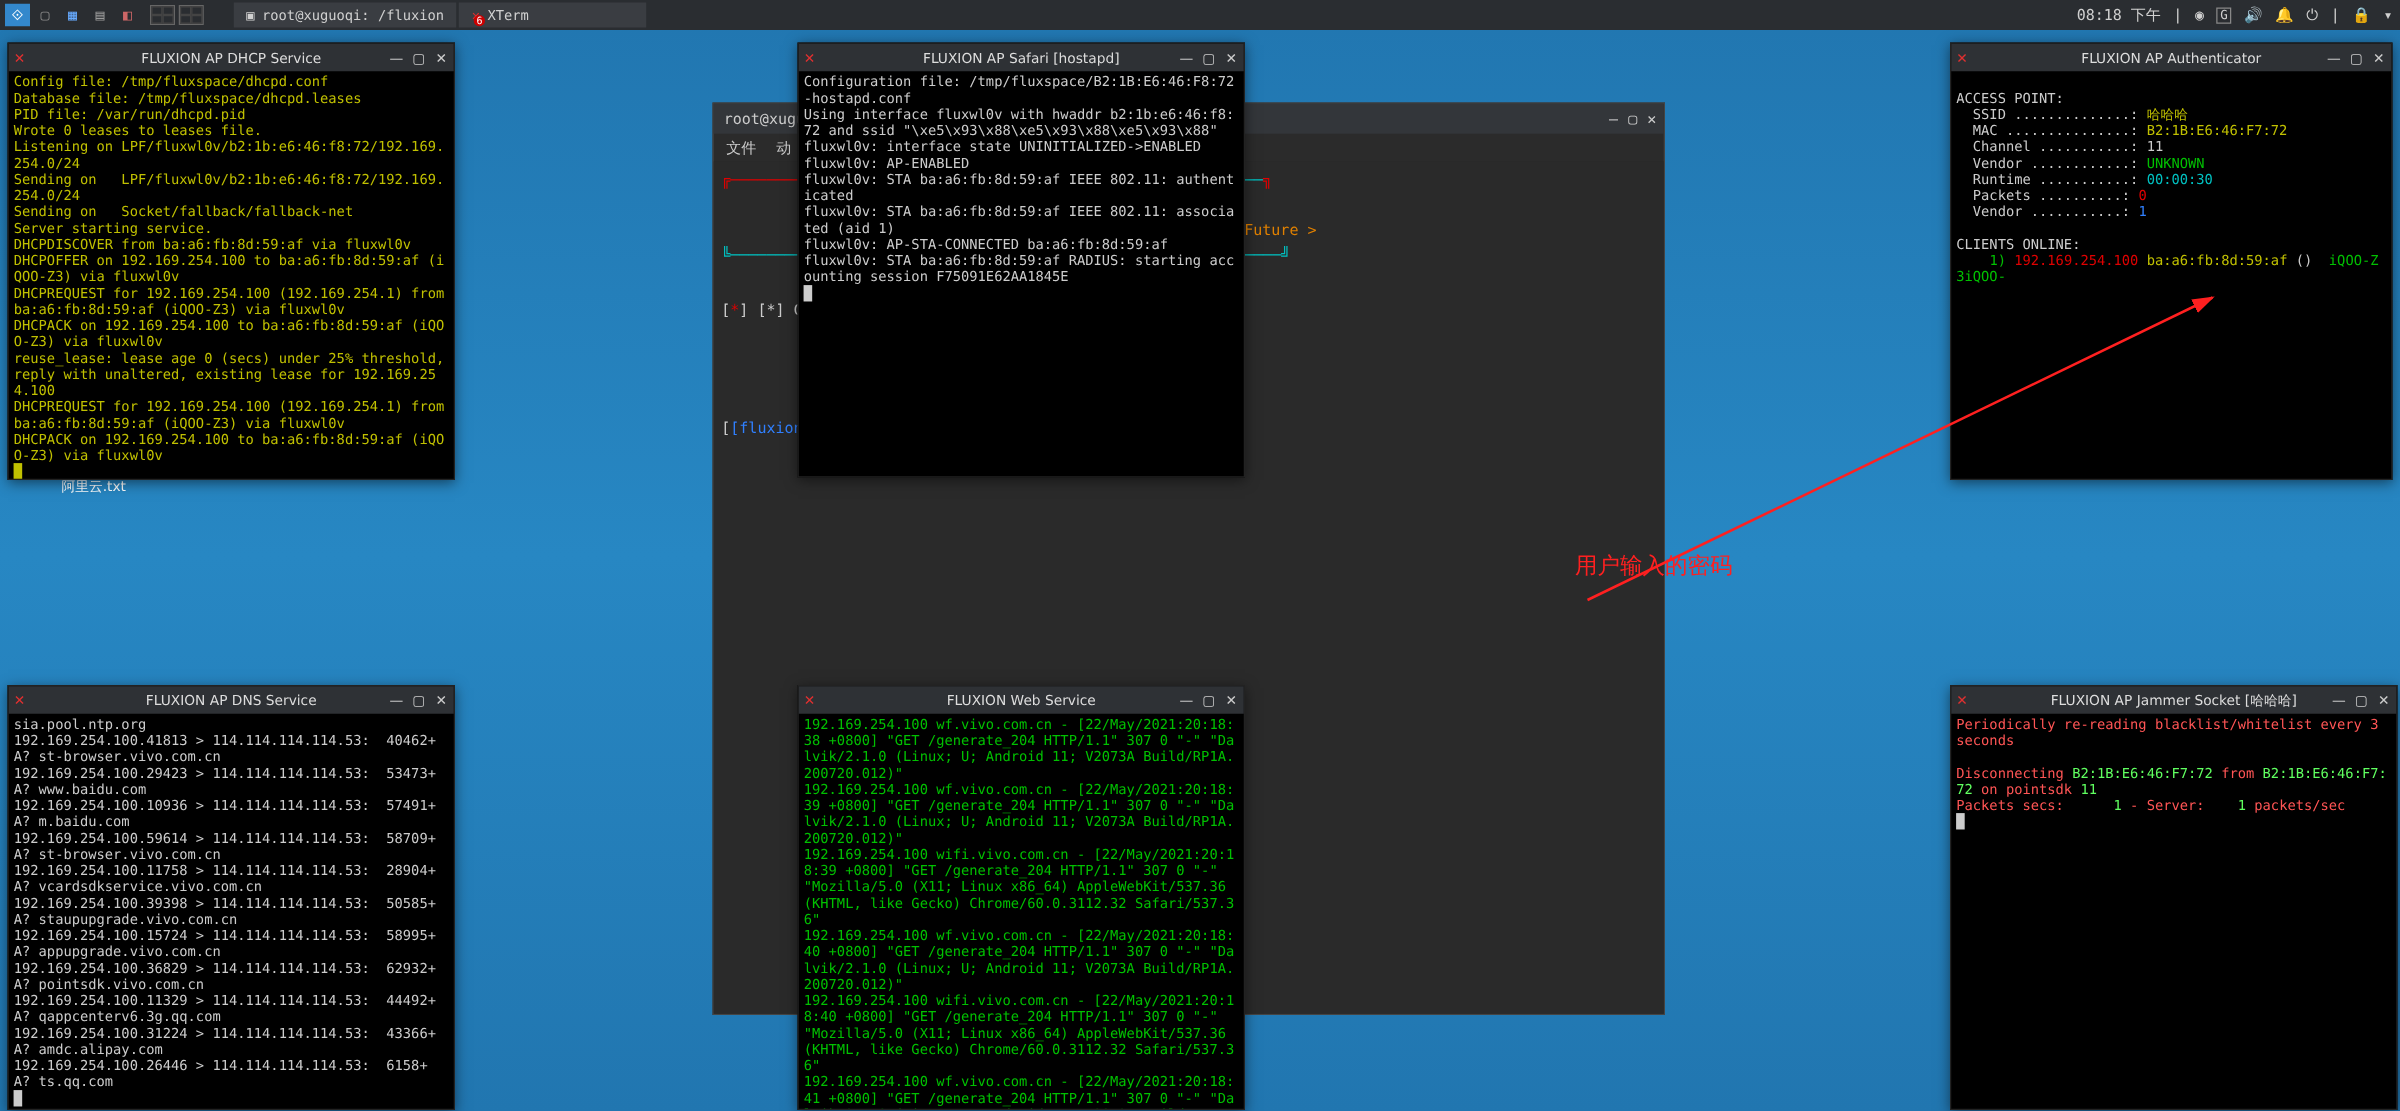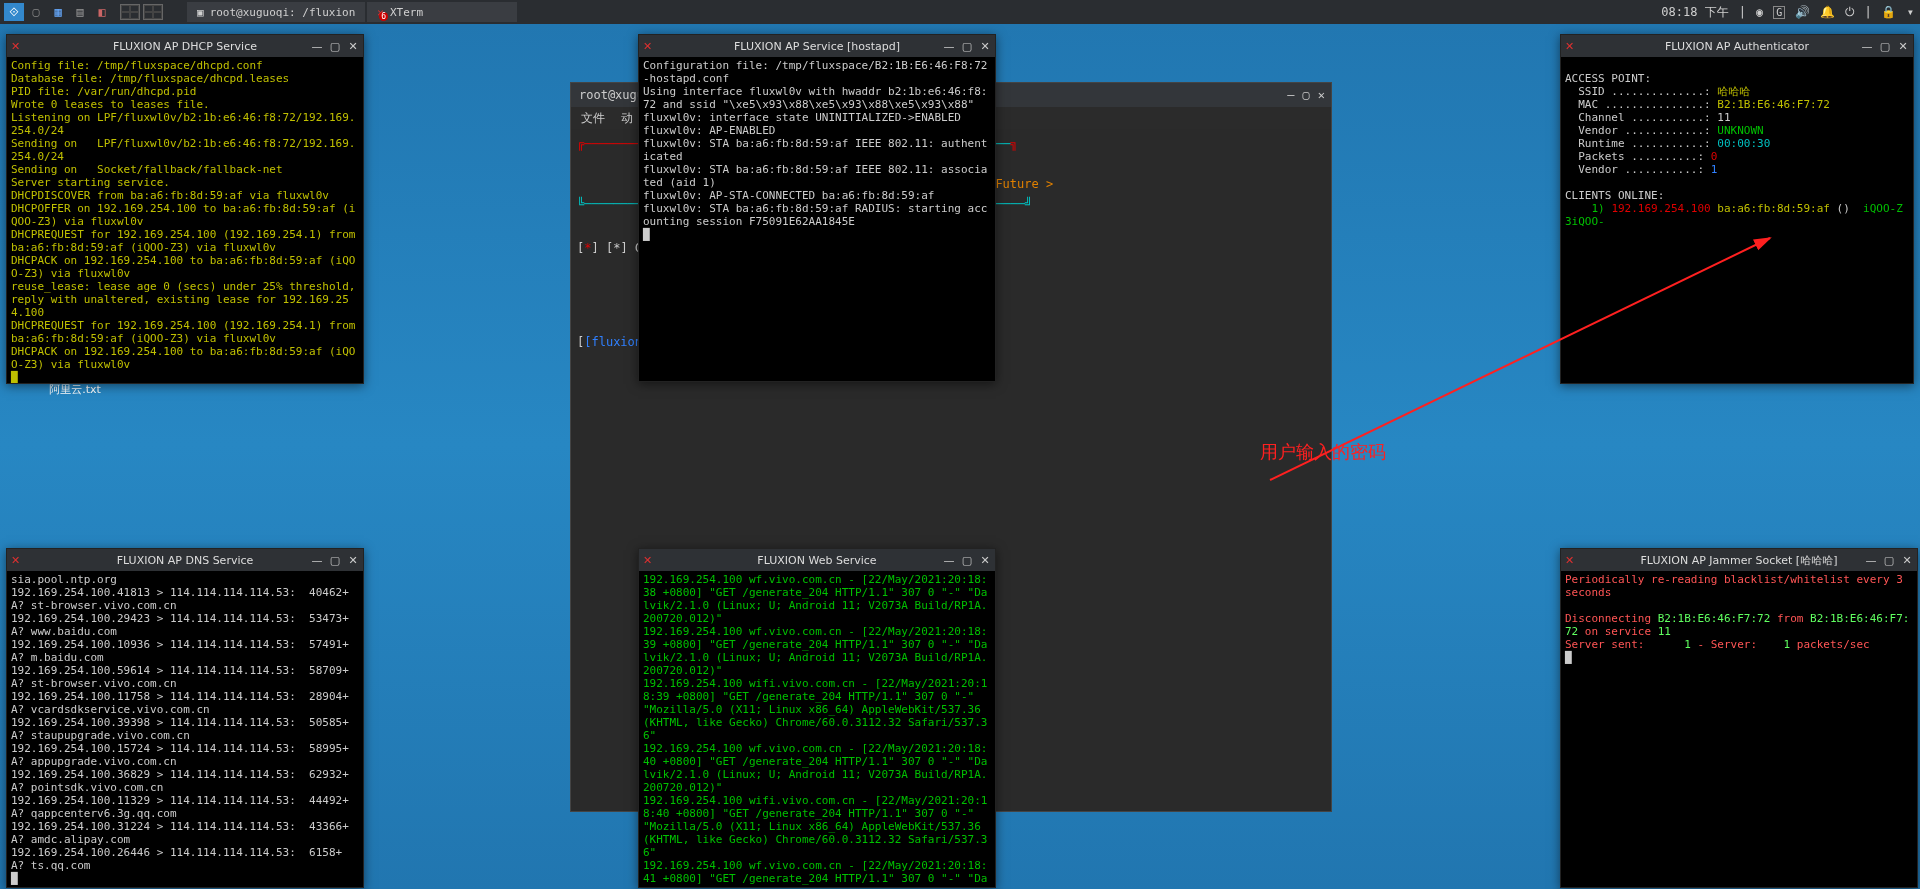--- a/index.html
+++ b/index.html
@@ -189,21 +189,21 @@
 DHCPACK on 192.169.254.100 to ba:a6:fb:8d:59:af (iQOO-Z3) via fluxwl0v
 reuse_lease: lease age 0 (secs) under 25% threshold, reply with unaltered, existing lease for 192.169.254.100
 DHCPREQUEST for 192.169.254.100 (192.169.254.1) from ba:a6:fb:8d:59:af (iQOO-Z3) via fluxwl0v
 DHCPACK on 192.169.254.100 to ba:a6:fb:8d:59:af (iQOO-Z3) via fluxwl0v
 █</div>
 </div>
 
 <div class="term" style="left:638px;top:34px;width:358px;height:348px;z-index:20;">
   <div class="term-titlebar">
     <span class="tt-left">✕</span>
-    <span>FLUXION AP Service [hostapd]</span>
+    <span>FLUXION AP Safari [hostapd]</span>
     <div class="tt-btns">
         <span>—</span>
         <span>▢</span>
         <span>✕</span>
       </div>
   </div>
   <div class="term-content white">Configuration file: /tmp/fluxspace/B2:1B:E6:46:F8:72-hostapd.conf
 Using interface fluxwl0v with hwaddr b2:1b:e6:46:f8:72 and ssid "\xe5\x93\x88\xe5\x93\x88\xe5\x93\x88"
 fluxwl0v: interface state UNINITIALIZED-&gt;ENABLED
 fluxwl0v: AP-ENABLED
@@ -287,22 +287,22 @@
     <span class="tt-left">✕</span>
     <span>FLUXION AP Jammer Socket [哈哈哈]</span>
     <div class="tt-btns">
         <span>—</span>
         <span>▢</span>
         <span>✕</span>
       </div>
   </div>
   <div class="term-content"><span class="ltred">Periodically re-reading blacklist/whitelist every 3 seconds</span>
 
-<span class="ltred">Disconnecting </span><span class="ltgreen">B2:1B:E6:46:F7:72</span><span class="ltred"> from </span><span class="ltgreen">B2:1B:E6:46:F7:72</span><span class="ltred"> on service </span><span class="ltgreen">11</span>
-<span class="ltred">Server sent:      </span><span class="ltgreen">1</span><span class="ltred"> - Server:    </span><span class="ltgreen">1</span><span class="ltred"> packets/sec</span>
+<span class="ltred">Disconnecting </span><span class="ltgreen">B2:1B:E6:46:F7:72</span><span class="ltred"> from </span><span class="ltgreen">B2:1B:E6:46:F7:72</span><span class="ltred"> on pointsdk </span><span class="ltgreen">11</span>
+<span class="ltred">Packets secs:      </span><span class="ltgreen">1</span><span class="ltred"> - Server:    </span><span class="ltgreen">1</span><span class="ltred"> packets/sec</span>
 <span class="white">█</span></div>
 </div>
 
 <div class="desktop-icon">
   <div class="file"></div>
   <span>阿里云.txt</span>
 </div>
 
 <svg class="arrow" style="left:1260px;top:230px;width:530px;height:260px;z-index:50;">
   <defs>

